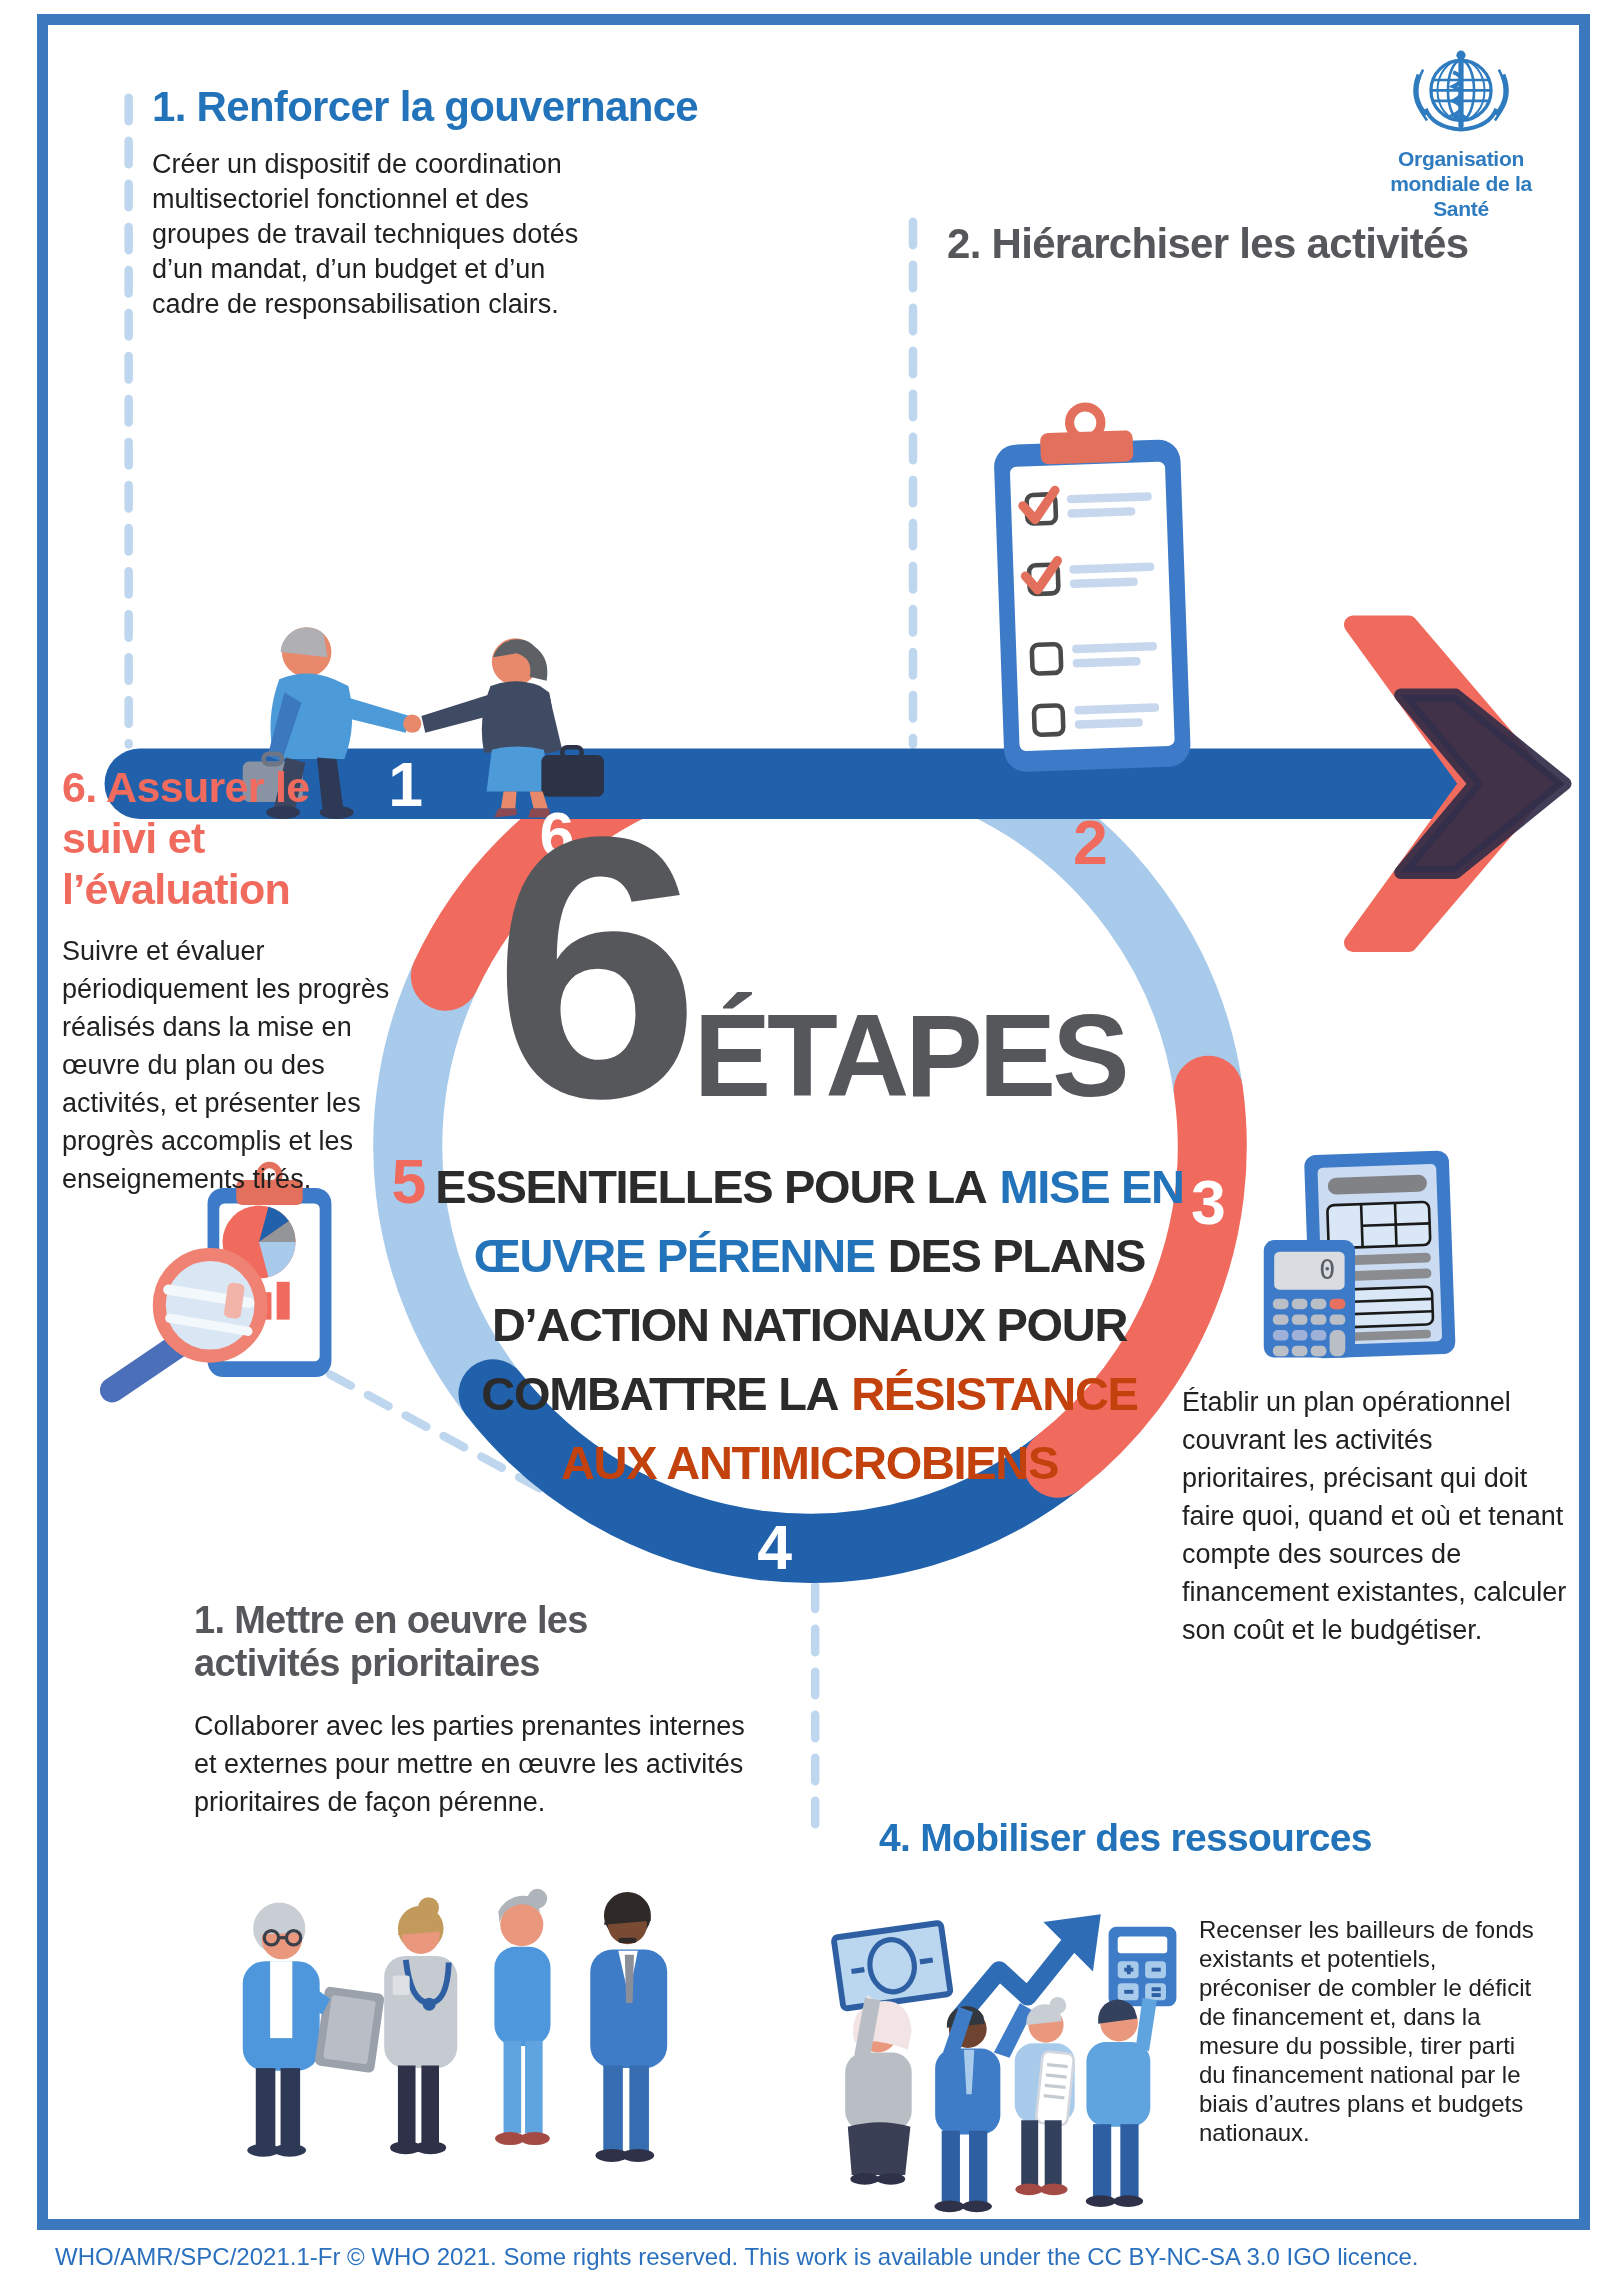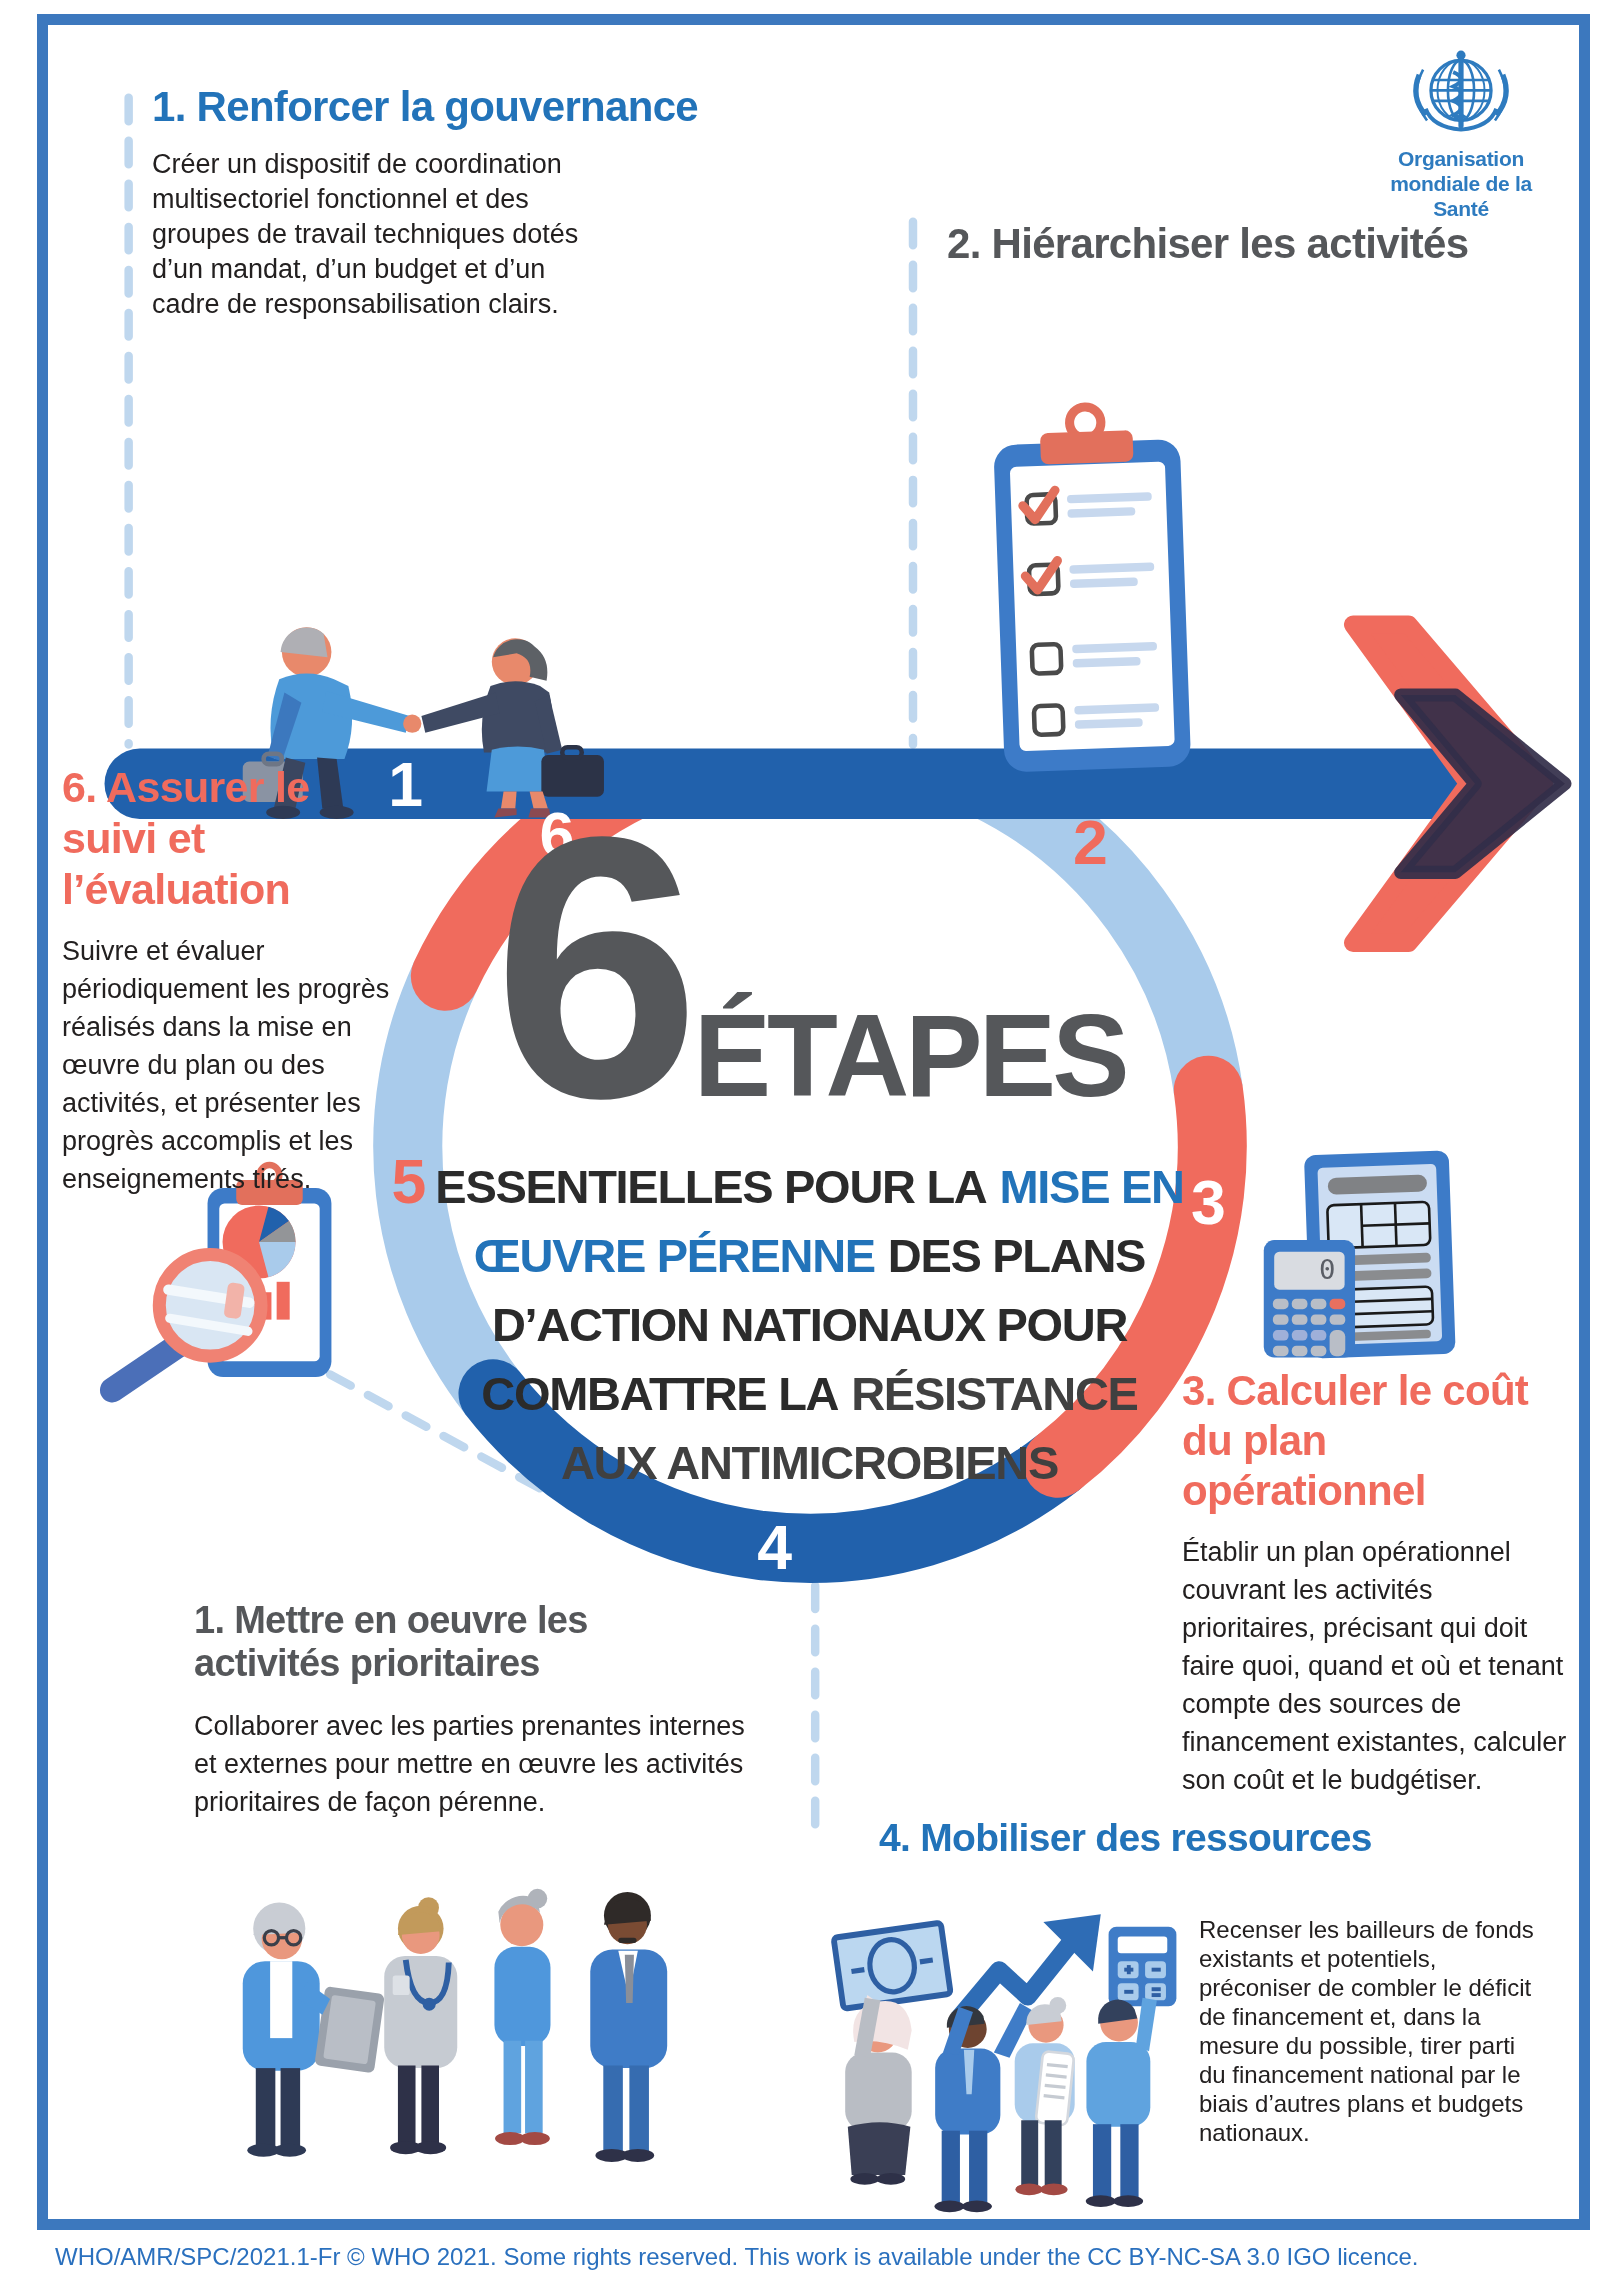--- a/index.html
+++ b/index.html
@@ -35,21 +35,21 @@
   .s4t h2{margin:0;font-size:39px;letter-spacing:-0.7px;color:#2273B9;white-space:nowrap;font-weight:bold;}
   .s4{left:1199px;top:1915px;width:346px;}
   .s4 p{font-size:24px;line-height:29px;width:339px;}
   
   .center-text{position:absolute;left:430px;top:824px;width:759px;text-align:center;}
   .big-row{white-space:nowrap;}
   .big-n{font-weight:bold;font-size:372px;line-height:287px;color:#55575A;letter-spacing:-6.5px;}
   .big-word{font-weight:bold;font-size:116px;line-height:116px;color:#55575A;letter-spacing:-3.9px;}
   .ctr-lines{margin-top:38px;font-weight:bold;font-size:47px;line-height:69px;letter-spacing:-1.3px;color:#2B2B2B;}
   .blue{color:#2273B9;}
-  .red{color:#404040;}
+  .red{color:#c2410c;}
   .ctr-lines .gap{display:inline-block;width:13px;}
   
   .footer{position:absolute;left:55px;top:2243px;font-size:24px;color:#2A70BE;}
 </style>
 </head>
 <body>
 
 <div class="page">
 
   <div class="frame"></div>
@@ -362,21 +362,20 @@
   <section class="step s2">
     <h2>2. Hiérarchiser les activités</h2>
   </section>
 
   <section class="step s6">
     <h2>6. Assurer le suivi et l’évaluation</h2>
     <p>Suivre et évaluer périodiquement les progrès réalisés dans la mise en œuvre du plan ou des activités, et présenter les progrès accomplis et les enseignements tirés.</p>
   </section>
 
   <section class="step s3">
-    <h2>3. Calculer le coût du plan opérationnel</h2>
     <p>Établir un plan opérationnel couvrant les activités prioritaires, précisant qui doit faire quoi, quand et où et tenant compte des sources de financement existantes, calculer son coût et le budgétiser.</p>
   </section>
 
   <section class="step s5">
     <h2>1. Mettre en oeuvre les activités prioritaires</h2>
     <p>Collaborer avec les parties prenantes internes et externes pour mettre en œuvre les activités prioritaires de façon pérenne.</p>
   </section>
 
   <section class="s4t">
     <h2>4. Mobiliser des ressources</h2>

